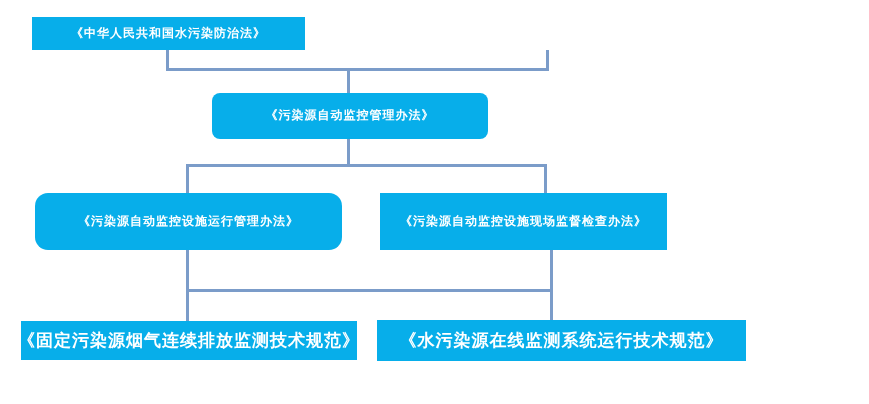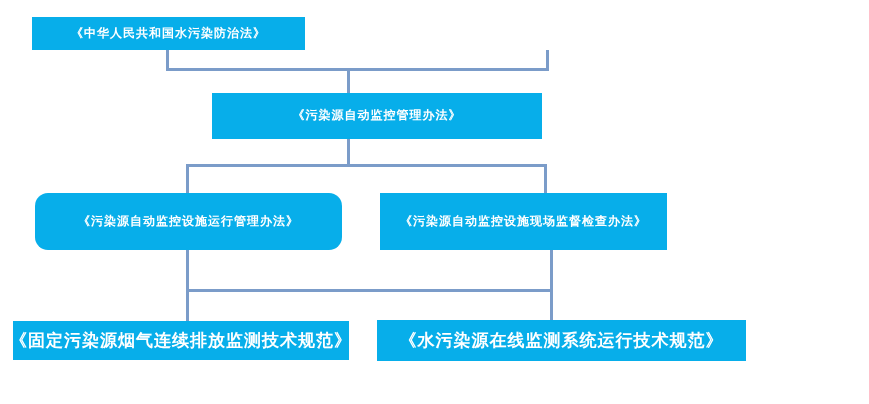--- a/index.html
+++ b/index.html
@@ -27,24 +27,24 @@
     font-size: 12px;
     letter-spacing: 1px;
     line-height: 1.1;
     box-sizing: border-box;
   }
   .node .node-label { white-space: nowrap; }
 
   
   .n-water-law        { left: 32px;  top: 17px;  width: 273px; height: 33px; }
   .n-air-law          { left: 402px; top: 17px;  width: 294px; height: 33px; }
-  .n-auto-monitoring  { left: 212px; top: 93px;  width: 330px; height: 46px; }
+  .n-auto-monitoring  { left: 212px; top: 93px;  width: 276px; height: 46px; border-radius: 8px; }
   .n-facility-op      { left: 35px;  top: 193px; width: 307px; height: 57px; border-radius: 13px; }
   .n-onsite-inspect   { left: 380px; top: 193px; width: 287px; height: 57px; }
-  .n-flue-gas-spec    { left: 13px;  top: 321px; width: 336px; height: 39px; font-size: 17px; }
+  .n-flue-gas-spec    { left: 21px;  top: 321px; width: 336px; height: 39px; font-size: 17px; }
   .n-water-online     { left: 377px; top: 320px; width: 369px; height: 41px; font-size: 17px; }
 
   
   .line {
     position: absolute;
     background: var(--connector-color, #7b9cc9);
   }
   .line.v { width: 3px; }
   .line.h { height: 3px; }
 </style>

